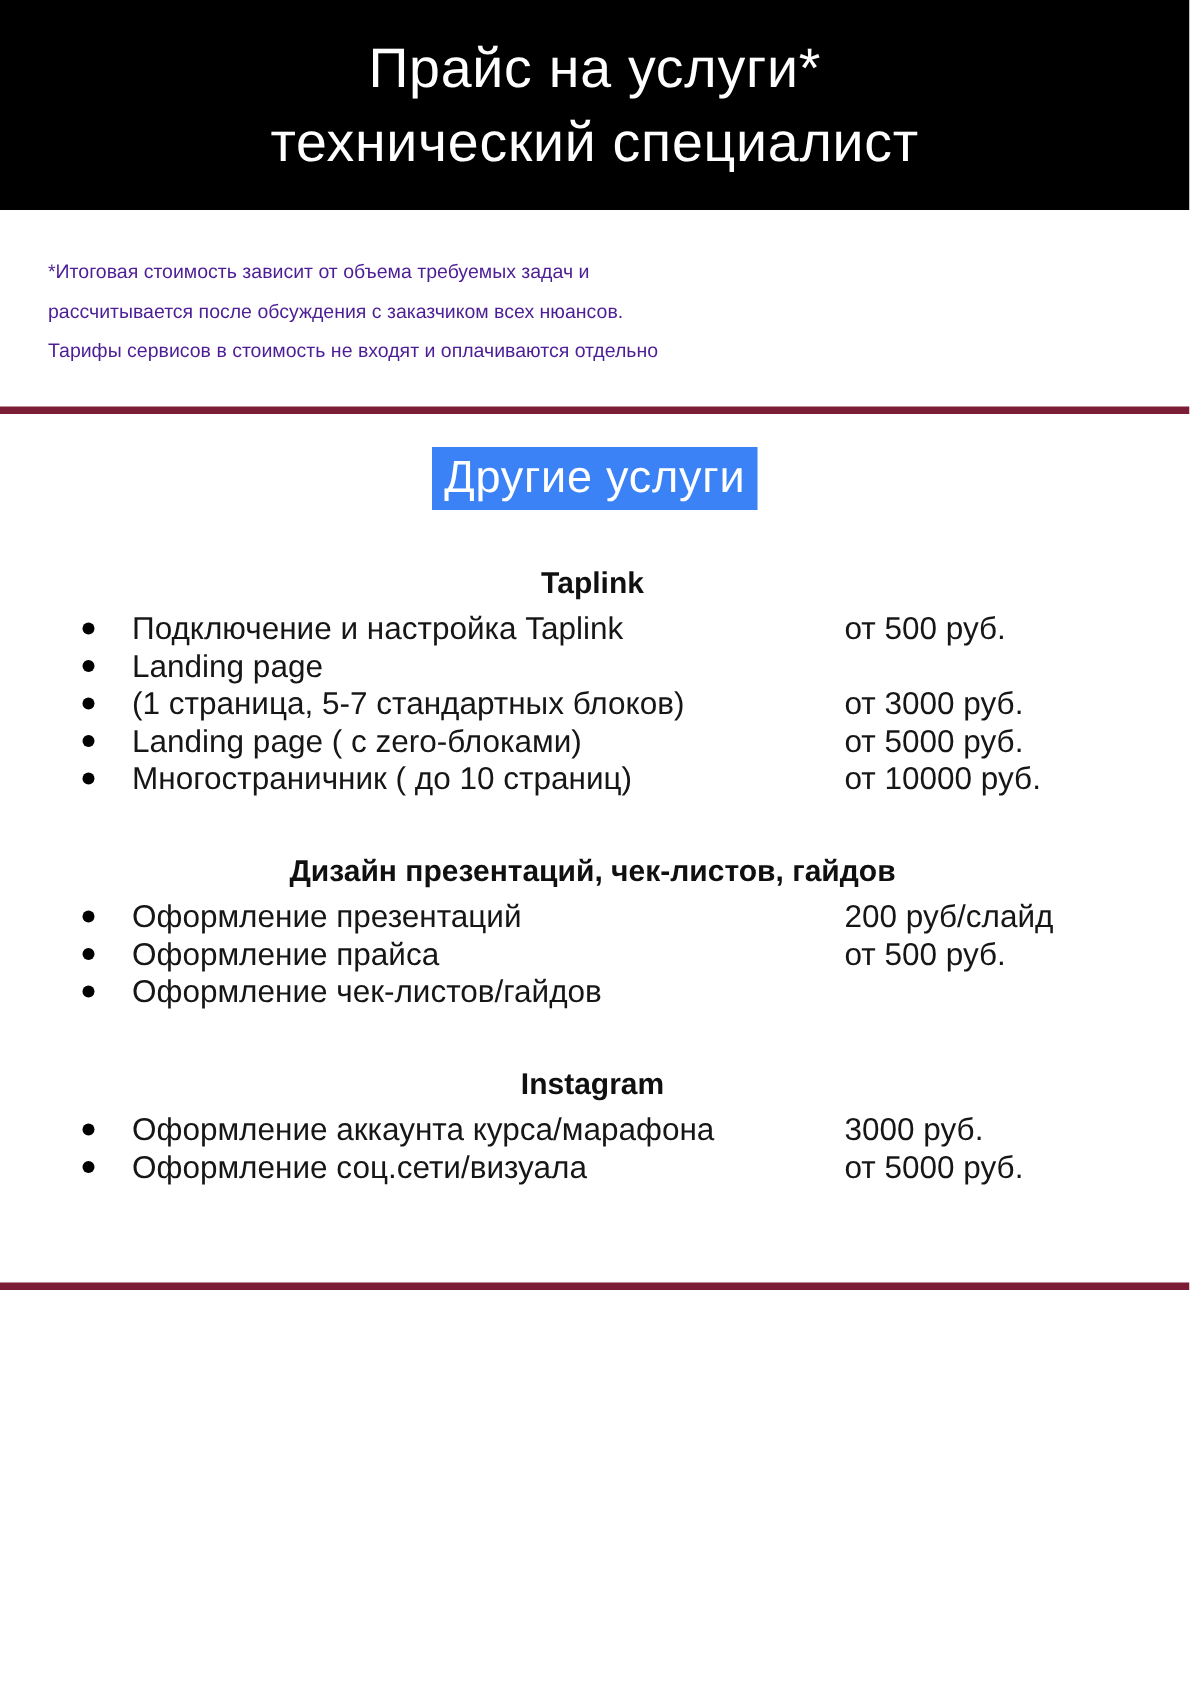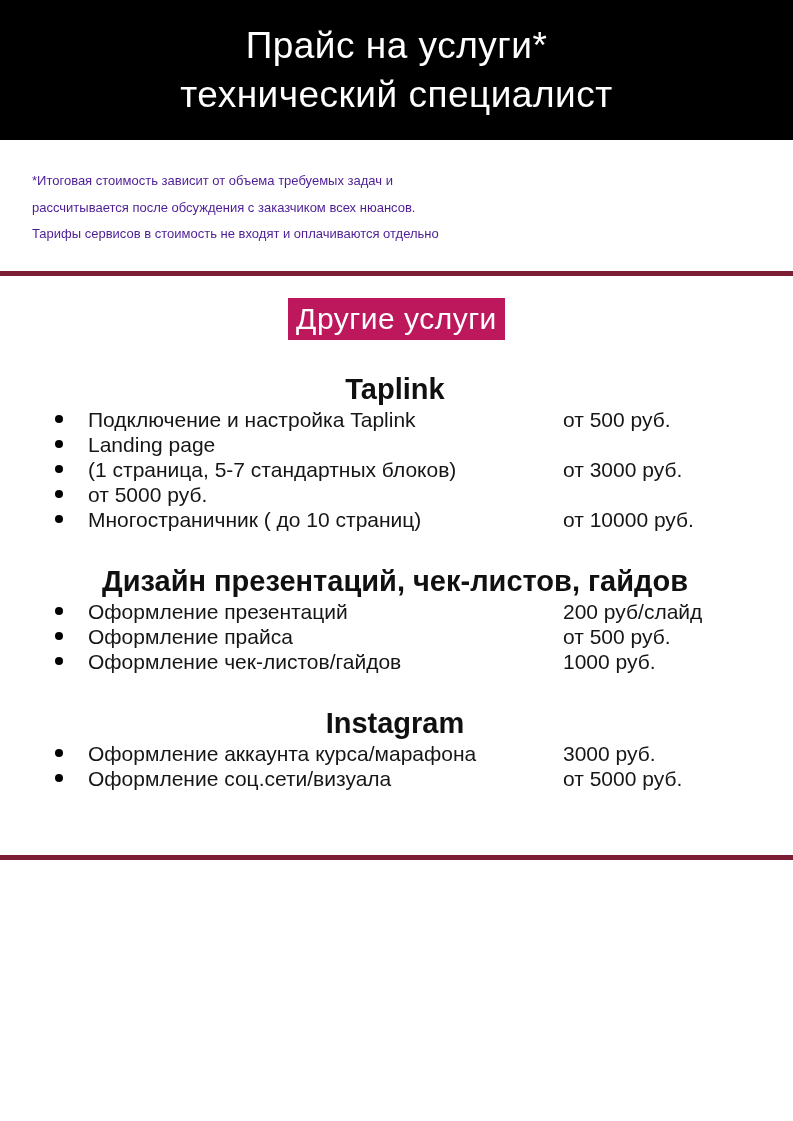--- a/index.html
+++ b/index.html
@@ -40,35 +40,35 @@
   .divider {
     height: 5px;
     background: #7b1d34;
     width: 100%;
   }
   .divider.top { margin-top: 23px; }
 
   .badge {
     width: fit-content;
     margin: 22px auto 0;
-    background: #be185d;
+    background: #3b82f6;
     color: #ffffff;
     font-size: 30px;
     line-height: 36px;
     padding: 3px 8px;
     letter-spacing: 0.5px;
   }
 
   .sections {
     margin-top: 36px;
     padding: 0 58px 0 55px;
   }
 
   .section-heading {
-    font-size: 29px;
+    font-size: 20px;
     line-height: 27px;
     font-weight: 700;
     text-align: center;
     color: #101010;
     margin: 36px 0 4px;
   }
   .section:first-child .section-heading { margin-top: 0; }
 
   .row {
     display: flex;
@@ -128,20 +128,21 @@
       <span class="label">Landing page</span>
       <span class="price"></span>
     </div>
     <div class="row">
       <span class="bullet"></span>
       <span class="label">(1 страница, 5-7 стандартных блоков)</span>
       <span class="price">от 3000 руб.</span>
     </div>
     <div class="row">
       <span class="bullet"></span>
+      <span class="label">Landing page ( с zero-блоками)</span>
       <span class="price">от 5000 руб.</span>
     </div>
     <div class="row">
       <span class="bullet"></span>
       <span class="label">Многостраничник ( до 10 страниц)</span>
       <span class="price">от 10000 руб.</span>
     </div>
   </div>
 
   <div class="section">
@@ -152,21 +153,20 @@
       <span class="price">200 руб/слайд</span>
     </div>
     <div class="row">
       <span class="bullet"></span>
       <span class="label">Оформление прайса</span>
       <span class="price">от 500 руб.</span>
     </div>
     <div class="row">
       <span class="bullet"></span>
       <span class="label">Оформление чек-листов/гайдов</span>
-      <span class="price">1000 руб.</span>
     </div>
   </div>
 
   <div class="section">
     <div class="section-heading">Instagram</div>
     <div class="row">
       <span class="bullet"></span>
       <span class="label">Оформление аккаунта курса/марафона</span>
       <span class="price">3000 руб.</span>
     </div>

